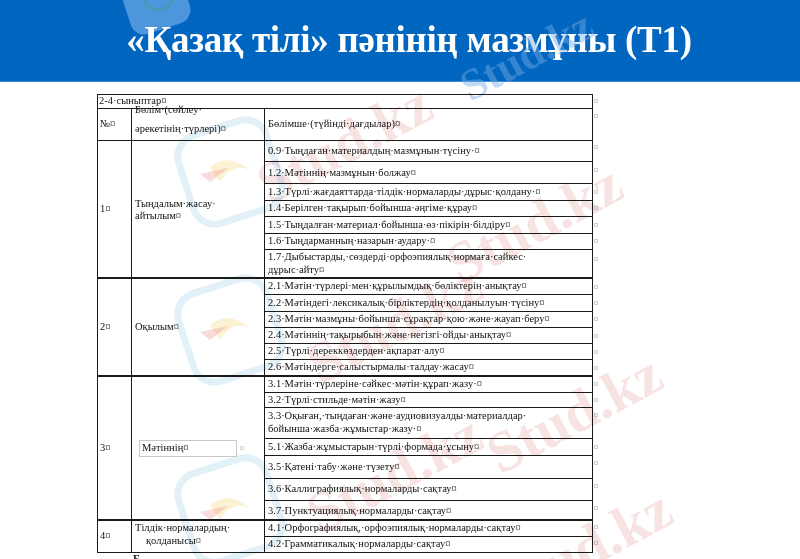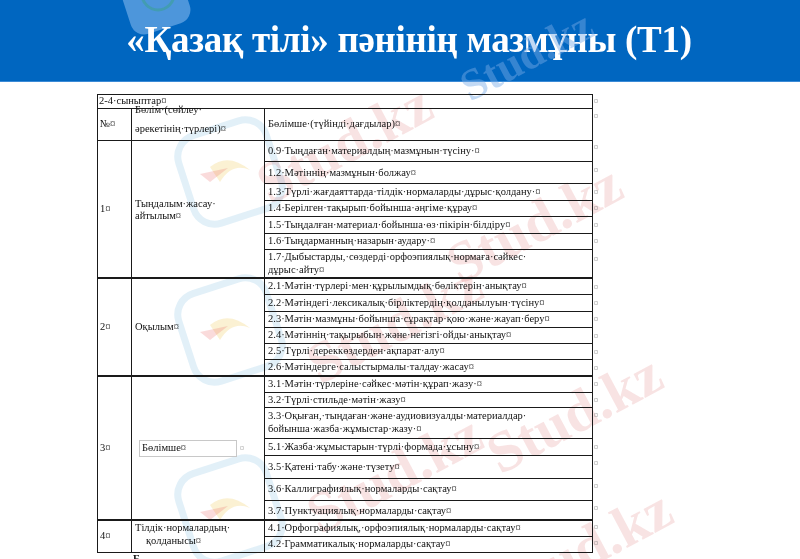--- a/index.html
+++ b/index.html
@@ -142,21 +142,21 @@
   <div class="cell" style="left:135px;top:321px">Оқылым¤</div>
   <div class="cell" style="left:268px;top:280px">2.1·Мәтін·түрлері·мен·құрылымдық·бөліктерін·анықтау¤</div>
   <div class="cell" style="left:268px;top:297px">2.2·Мәтіндегі·лексикалық·бірліктердің·қолданылуын·түсіну¤</div>
   <div class="cell" style="left:268px;top:313px">2.3·Мәтін·мазмұны·бойынша·сұрақтар·қою·және·жауап·беру¤</div>
   <div class="cell" style="left:268px;top:329px">2.4·Мәтіннің·тақырыбын·және·негізгі·ойды·анықтау¤</div>
   <div class="cell" style="left:268px;top:345px">2.5·Түрлі·дереккөздерден·ақпарат·алу¤</div>
   <div class="cell" style="left:268px;top:361px">2.6·Мәтіндерге·салыстырмалы·талдау·жасау¤</div>
 
   <div class="cell" style="left:100px;top:442px">3¤</div>
   <div class="inner-box"></div>
-  <div class="cell" style="left:142px;top:442px">Бөлімше¤</div>
+  <div class="cell" style="left:142px;top:442px">Мәтіннің¤</div>
   <div class="cell mark" style="left:240px;top:443px">¤</div>
   <div class="cell" style="left:268px;top:378px">3.1·Мәтін·түрлеріне·сәйкес·мәтін·құрап·жазу·¤</div>
   <div class="cell" style="left:268px;top:394px">3.2·Түрлі·стильде·мәтін·жазу¤</div>
   <div class="cell" style="left:268px;top:410px">3.3·Оқыған,·тыңдаған·және·аудиовизуалды·материалдар·</div>
   <div class="cell" style="left:268px;top:423px">бойынша·жазба·жұмыстар·жазу·¤</div>
   <div class="cell" style="left:268px;top:441px">5.1·Жазба·жұмыстарын·түрлі·формада·ұсыну¤</div>
   <div class="cell" style="left:268px;top:461px">3.5·Қатені·табу·және·түзету¤</div>
   <div class="cell" style="left:268px;top:483px">3.6·Каллиграфиялық·нормаларды·сақтау¤</div>
   <div class="cell" style="left:268px;top:505px">3.7·Пунктуациялық·нормаларды·сақтау¤</div>
 

